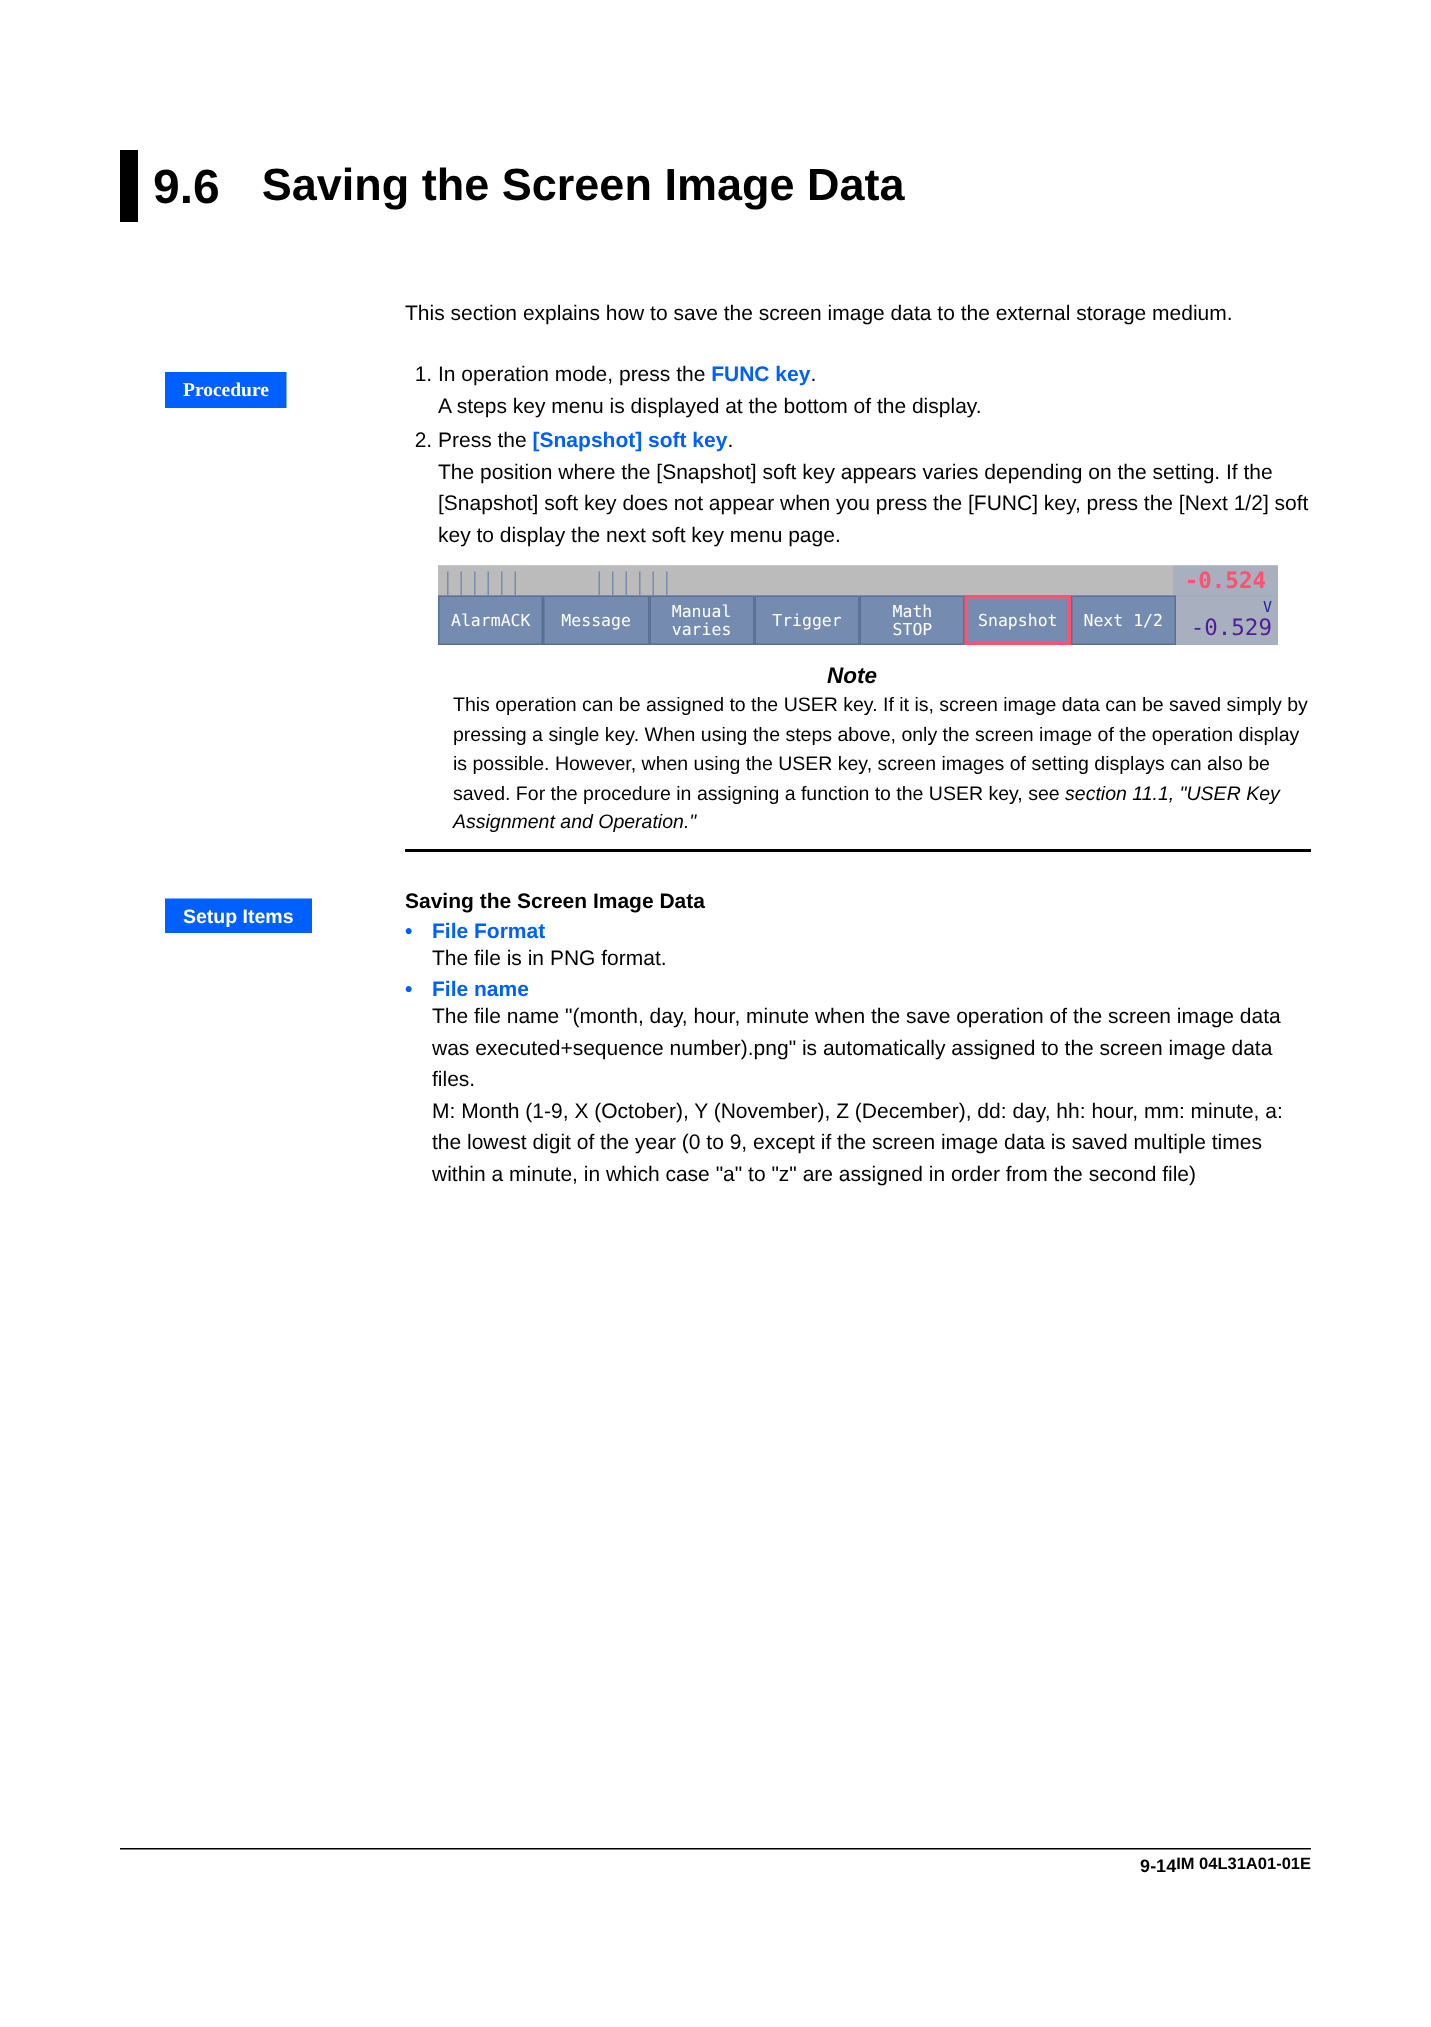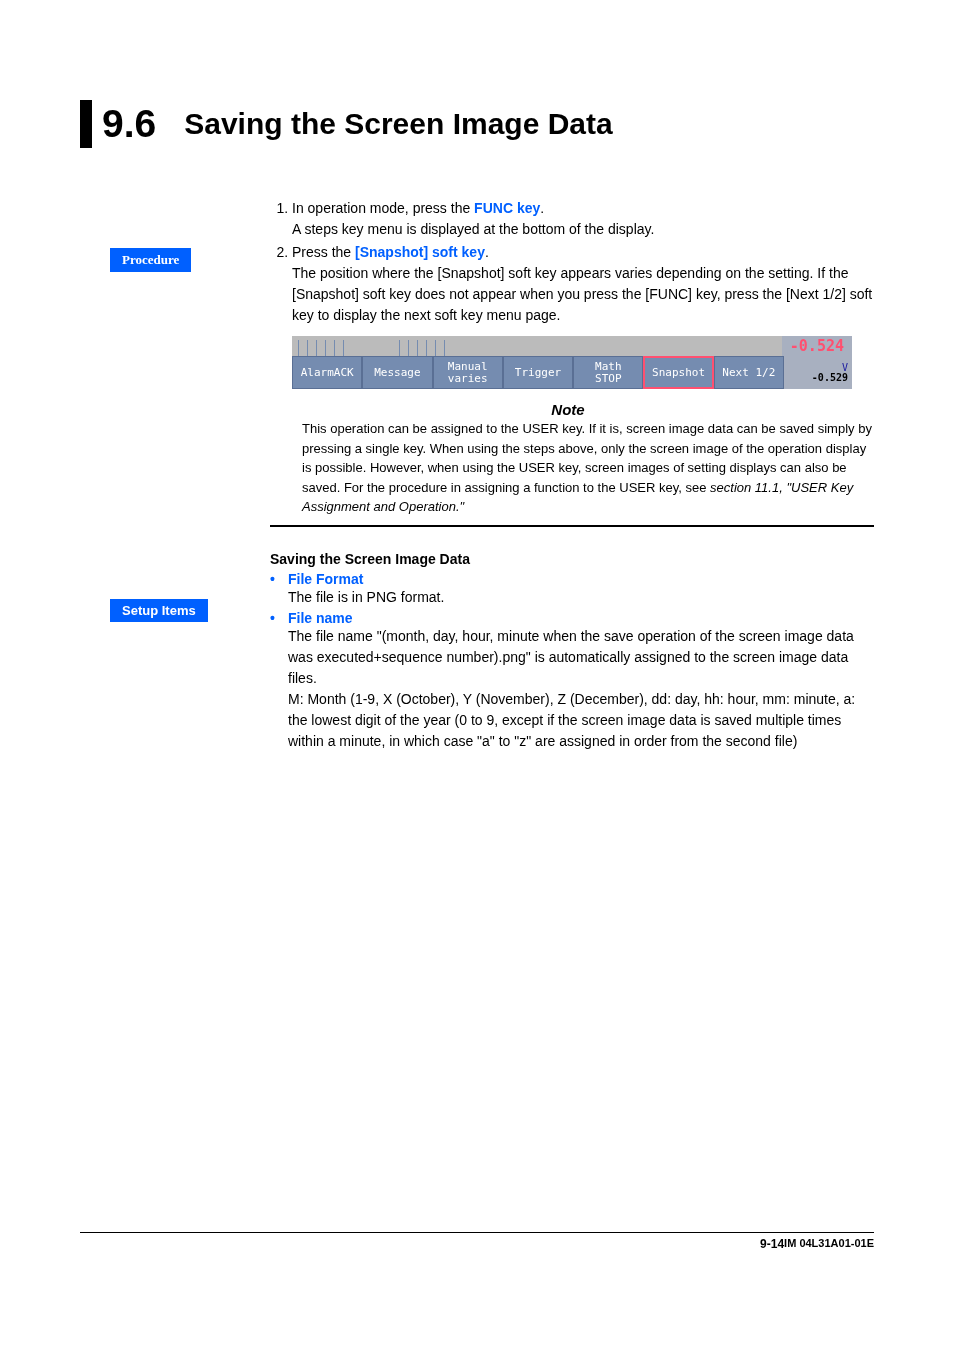--- a/index.html
+++ b/index.html
@@ -21,21 +21,21 @@
     align-items: center;
     margin-bottom: 50px;
   }
   .section-bar {
     width: 12px;
     height: 48px;
     background: #000;
     margin-right: 10px;
   }
   .section-number {
-    font-size: 39px;
+    font-size: 32px;
     font-weight: bold;
     margin-right: 28px;
   }
   .section-title {
     font-size: 30px;
     font-weight: bold;
   }
   .body {
     margin-left: 190px;
   }
@@ -124,23 +124,23 @@
     justify-content: center;
     padding: 0 4px;
     min-width: 60px;
   }
   .val-bottom .unit {
     color: #2020a0;
     font-size: 10px;
     line-height: 1;
   }
   .val-bottom .num {
-    color: #000000;
-    font-weight: bold;
-    font-size: 10px;
+    color: #4c1d95;
+    font-weight: normal;
+    font-size: 15px;
     line-height: 1;
   }
   .note-header {
     display: flex;
     align-items: center;
     margin-top: 10px;
     flex-direction: column;
   }
   .note-label {
     font-style: italic;
@@ -205,20 +205,21 @@
 <div class="page">
 
   <div class="section-header">
     <div class="section-bar"></div>
     <div class="section-number">9.6</div>
     <div class="section-title">Saving the Screen Image Data</div>
   </div>
 
   <div class="body">
 
+    <div class="intro">This section explains how to save the screen image data to the external storage medium.</div>
 
     <div class="label-box label-proc" style="top:248px;">Procedure</div>
 
     <ol class="steps">
       <li>
         <span>In operation mode, press the </span><span class="blue-bold">FUNC key</span><span>.</span>
         <div>A steps key menu is displayed at the bottom of the display.</div>
       </li>
       <li>
         <span>Press the </span><span class="blue-bold">[Snapshot] soft key</span><span>.</span>

